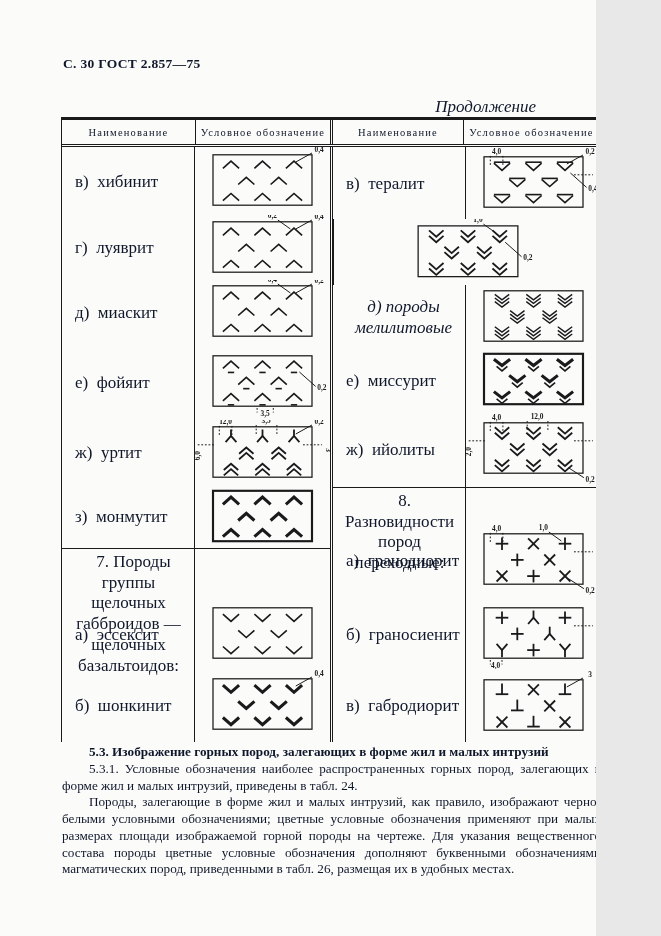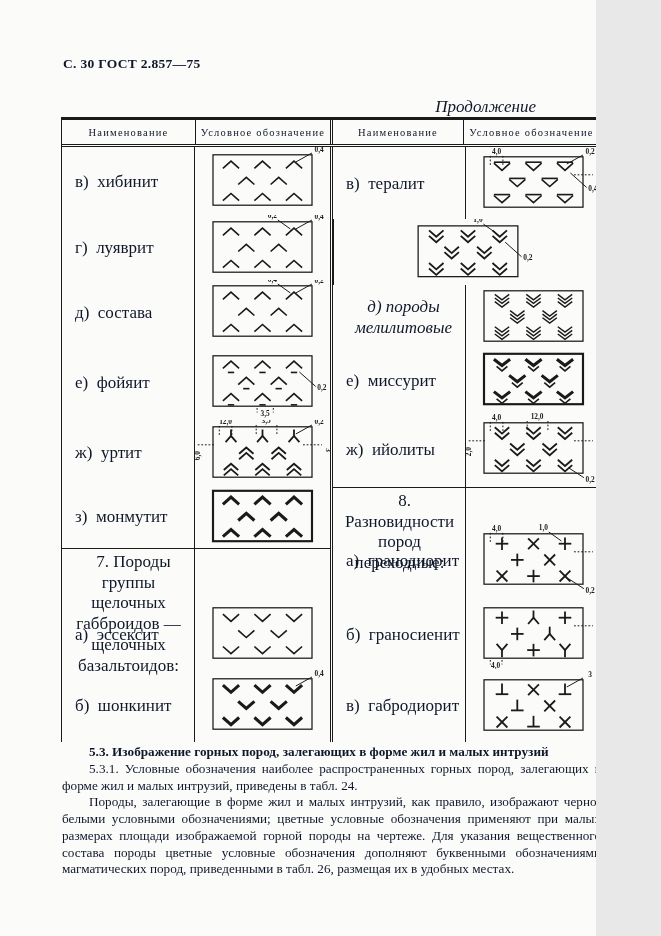--- a/index.html
+++ b/index.html
@@ -80,21 +80,21 @@
                 <path d="M66 63 L75 55 L84 63" fill="none" stroke="#1a1a1a" stroke-width="1.8"></path>
                 <path d="M101 63 L110 55 L119 63" fill="none" stroke="#1a1a1a" stroke-width="1.8"></path>
                 <line x1="92" y1="10" x2="106" y2="20" stroke="#1a1a1a" stroke-width="1.1"></line>
                 <text x="86" y="8" font-size="8.2" font-weight="bold" font-family="Liberation Serif, serif" fill="#1a1a1a" text-anchor="middle">0,2</text>
                 <line x1="112" y1="20" x2="130" y2="10" stroke="#1a1a1a" stroke-width="1.1"></line>
                 <text x="138" y="9" font-size="8.2" font-weight="bold" font-family="Liberation Serif, serif" fill="#1a1a1a" text-anchor="middle">0,4</text>
               </svg>
             </div>
           </div>
           <div class="trow" style="height: 64px;">
-            <div class="ncell">д)  состава</div>
+            <div class="ncell">д)  миаскит</div>
             <div class="scell">
               <svg width="136" viewBox="0 0 150 82">
                 <rect x="20" y="12" width="110" height="56" fill="none" stroke="#1a1a1a" stroke-width="1.4"></rect>
                 <path d="M31 27 L40 19 L49 27" fill="none" stroke="#1a1a1a" stroke-width="1.8"></path>
                 <path d="M66 27 L75 19 L84 27" fill="none" stroke="#1a1a1a" stroke-width="1.8"></path>
                 <path d="M101 27 L110 19 L119 27" fill="none" stroke="#1a1a1a" stroke-width="1.8"></path>
                 <path d="M48 45 L57 37 L66 45" fill="none" stroke="#1a1a1a" stroke-width="1.8"></path>
                 <path d="M84 45 L93 37 L102 45" fill="none" stroke="#1a1a1a" stroke-width="1.8"></path>
                 <path d="M31 63 L40 55 L49 63" fill="none" stroke="#1a1a1a" stroke-width="1.8"></path>
                 <path d="M66 63 L75 55 L84 63" fill="none" stroke="#1a1a1a" stroke-width="1.8"></path>

